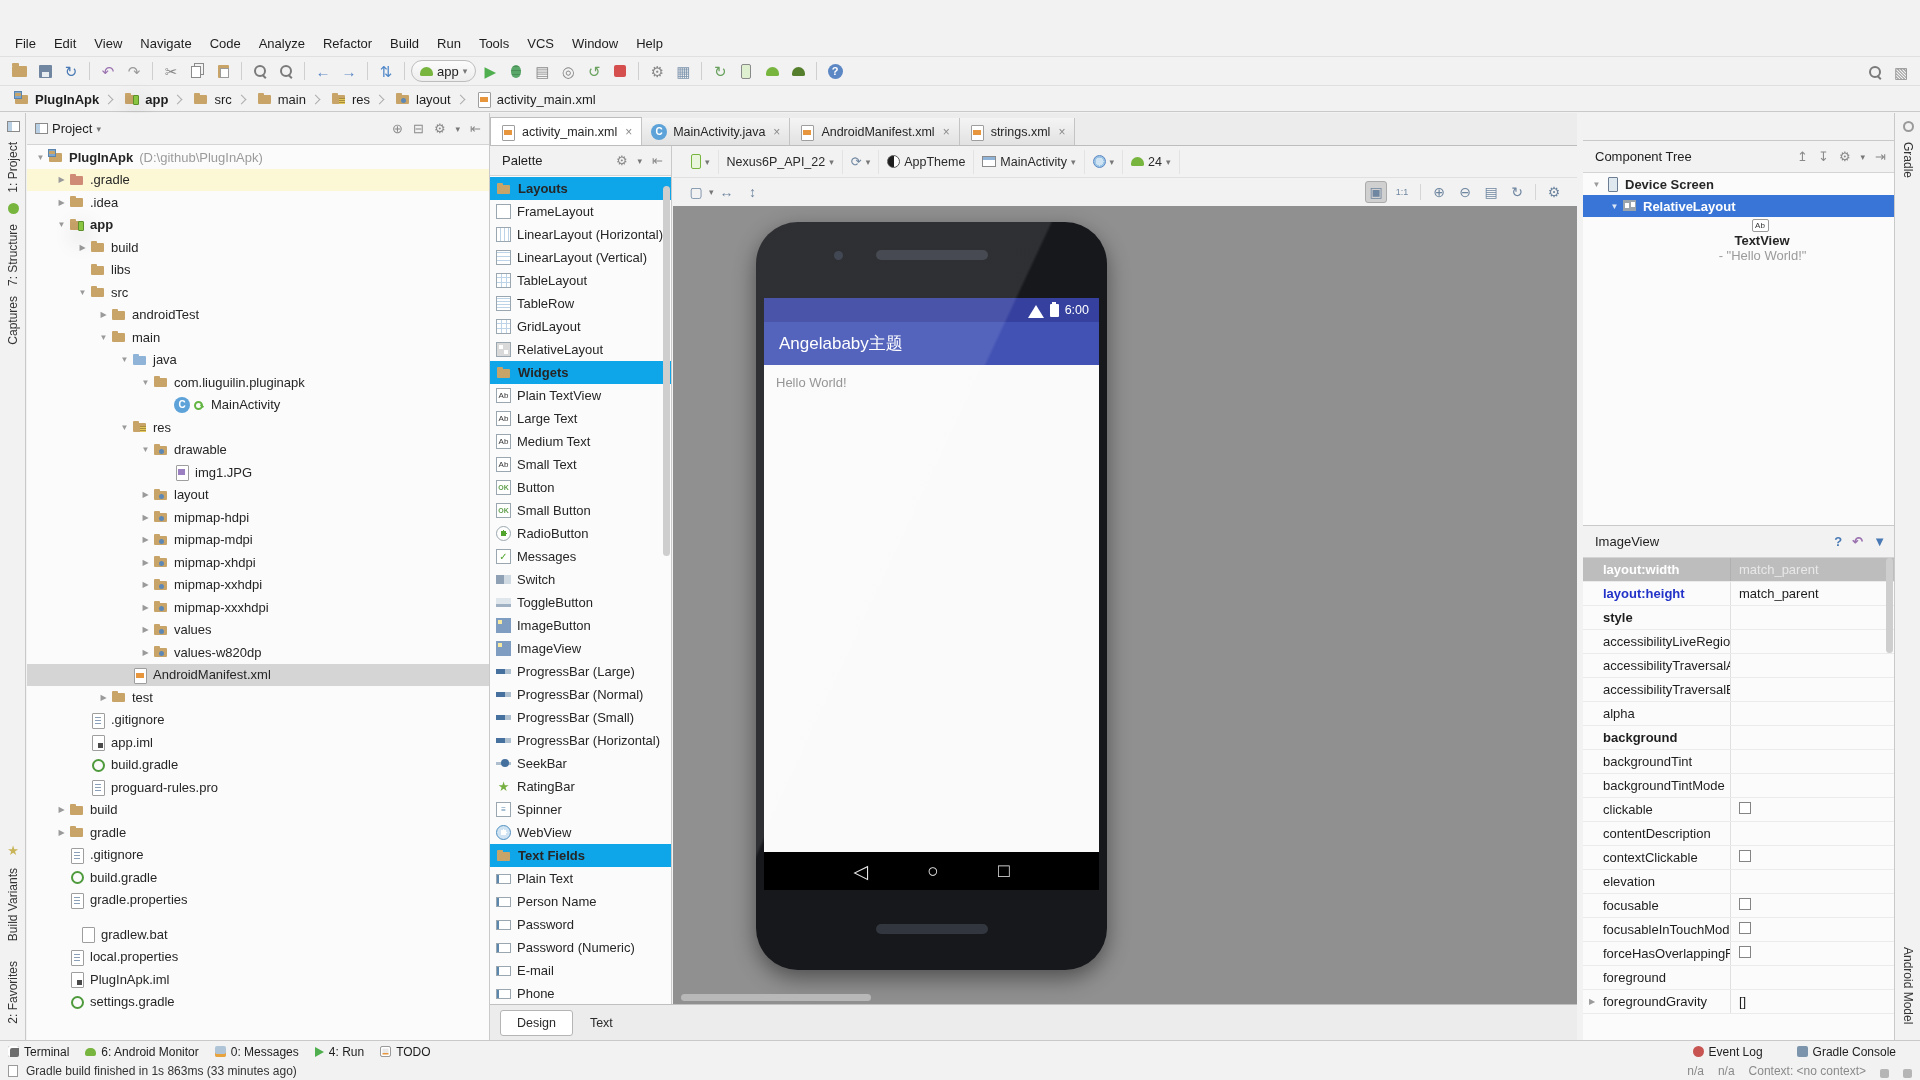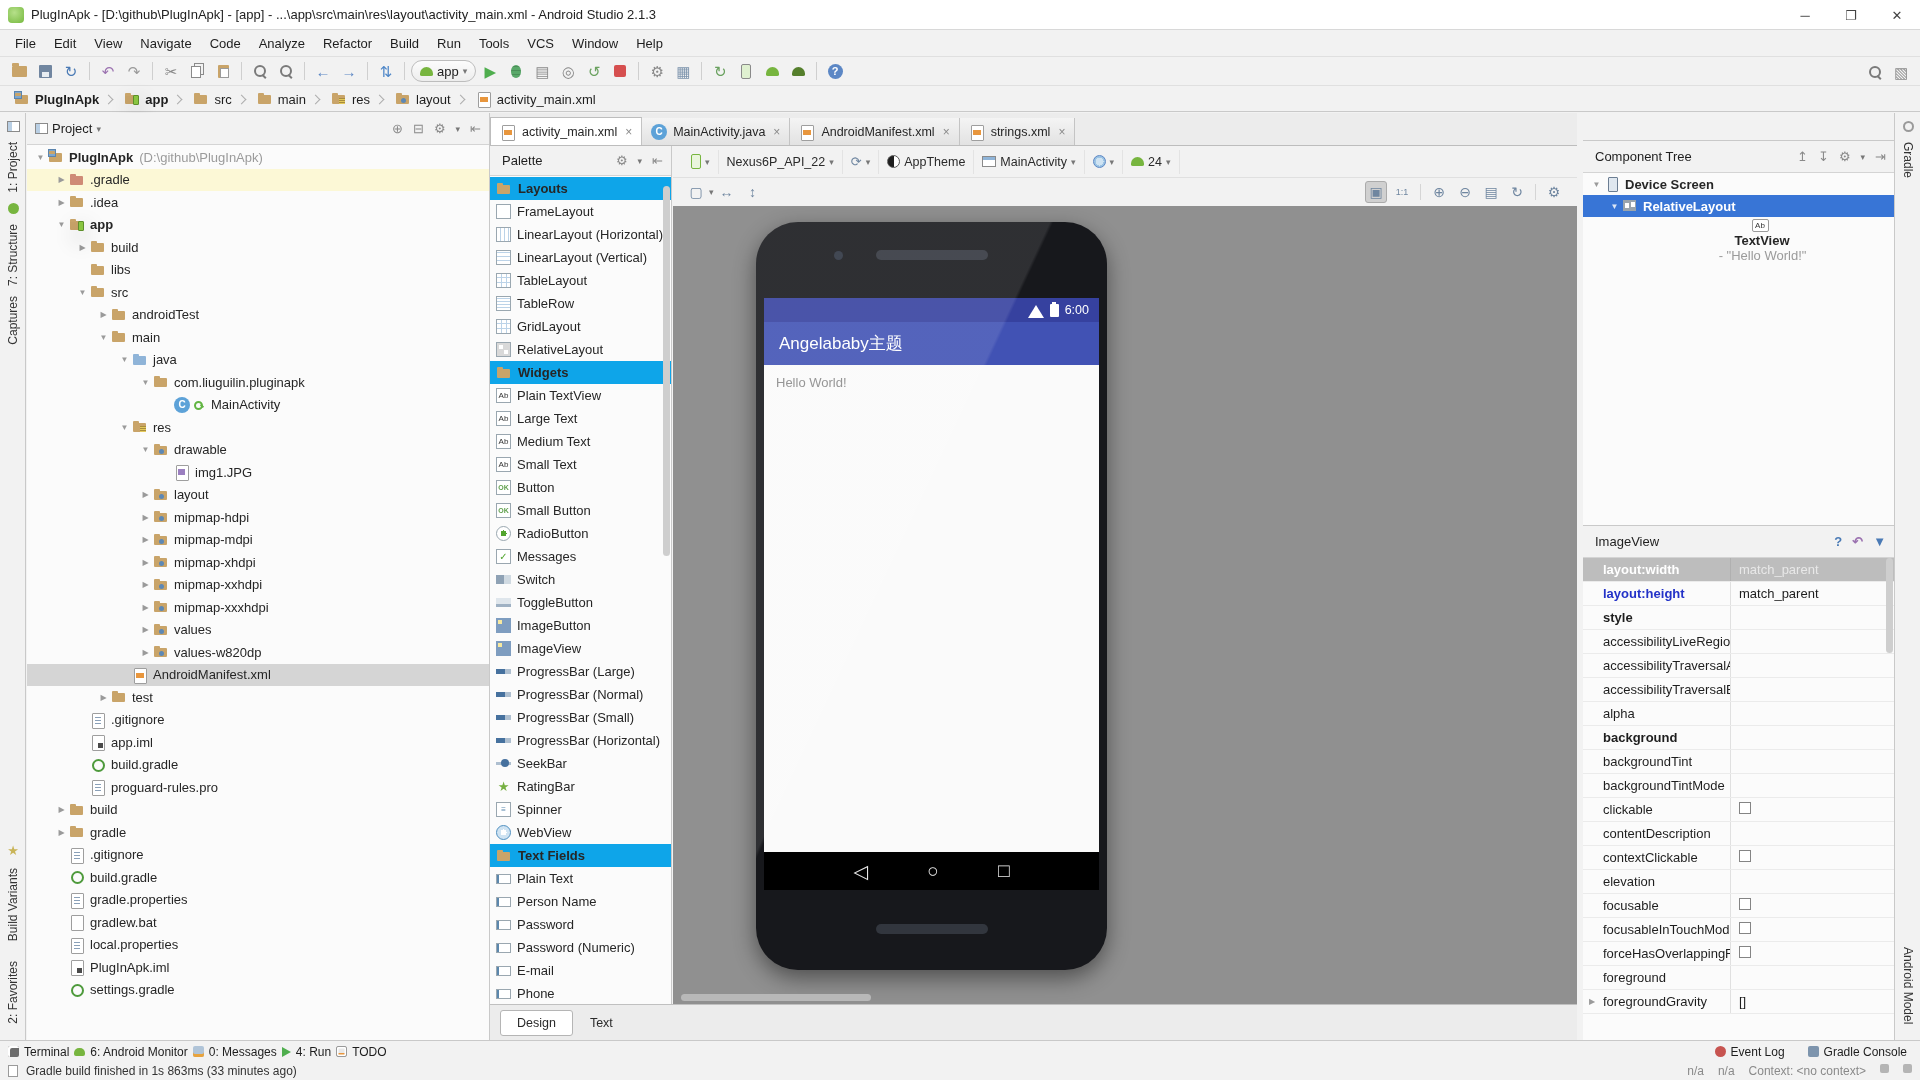--- a/index.html
+++ b/index.html
@@ -205,49 +205,40 @@
   .prop-val{flex:1;padding-left:8px;color:#1e1e1e;white-space:nowrap;overflow:hidden;}
   .prop-row.sel{background:#bdbdbd;}
   .prop-row.sel .prop-name{color:#fff;border-right-color:#b0b0b0;}
   .prop-row.sel .prop-val{color:#e8e8e8;}
   .cb{width:12px;height:12px;border:1px solid #848484;background:#fff;display:inline-block;}
   .prop-arrow{position:absolute;left:6px;font-size:8px;color:#9a9a9a;}
   .props-scroll{position:absolute;right:1px;top:32px;width:7px;height:95px;background:#cecece;border-radius:4px;}
 
   
   .bottombar{position:absolute;left:0;top:1040px;width:1920px;height:22px;background:#f2f2f2;border-top:1px solid #c9c9c9;display:flex;align-items:center;padding:0 8px;font-size:12px;}
-  .bb-item{display:inline-flex;align-items:center;gap:5px;margin-right:5px;color:#1e1e1e;}
+  .bb-item{display:inline-flex;align-items:center;gap:5px;margin-right:16px;color:#1e1e1e;}
   .bb-right{margin-left:auto;display:flex;align-items:flex-end;gap:18px;padding-left:20px;}
   .bbic{width:11px;height:11px;border-radius:2px;flex:none;}
   .bbic.terminal{background:#6d6d6d;box-shadow:inset 2px 2px 0 #fff;}
   .bbic.android{background:#77b53f;border-radius:5px 5px 2px 2px;height:8px;}
   .bbic.messages{background:#b0c4d8;box-shadow:inset 0 -3px 0 #e8a33d;}
   .bbic.run{width:0;height:0;border-radius:0;border-left:9px solid #4fae4e;border-top:5.5px solid transparent;border-bottom:5.5px solid transparent;background:none;}
   .bbic.todo{background:#e8e8e8;border:1px solid #9a9a9a;box-shadow:inset 0 0 0 1.5px #fff,inset 0 -3px 0 #e8963d;}
   .bbic.eventlog{background:#c75450;border-radius:50%;}
   .bbic.gradlec{background:#7d94ad;}
   .statusbar{position:absolute;left:0;top:1062px;width:1920px;height:18px;background:#f2f2f2;display:flex;align-items:center;padding:0 8px;font-size:12px;color:#333;}
   .sb-ic{width:10px;height:12px;border:1px solid #9a9a9a;background:#fff;margin-right:8px;flex:none;}
-  .sb-right{margin-left:auto;display:flex;align-items:flex-start;gap:14px;color:#8a8a8a;}
+  .sb-right{margin-left:auto;display:flex;align-items:flex-end;gap:14px;color:#8a8a8a;}
   .mini{width:9px;height:9px;background:#b5b5b5;border-radius:2px;}
 </style>
 </head>
 <body>
 
 <div id="app">
 
-  <div class="titlebar">
-    <span class="as-icon"></span>
-    <span class="title">PlugInApk - [D:\github\PlugInApk] - [app] - ...\app\src\main\res\layout\activity_main.xml - Android Studio 2.1.3</span>
-    <div class="wctrl" id="wctrl">
-        <div class="wbtn">─</div>
-        <div class="wbtn">❐</div>
-        <div class="wbtn close">✕</div>
-      </div>
-  </div>
 
   <div class="menubar" id="menubar">
       <div class="menu-item">File</div>
       <div class="menu-item">Edit</div>
       <div class="menu-item">View</div>
       <div class="menu-item">Navigate</div>
       <div class="menu-item">Code</div>
       <div class="menu-item">Analyze</div>
       <div class="menu-item">Refactor</div>
       <div class="menu-item">Build</div>
@@ -649,21 +640,21 @@
           <span class="ti grad"></span>
           <span class="tlabel">build.gradle</span>
         </div>
         <div class="trow" style="padding-left: 27px;">
           <span class="arrow"></span>
           <span class="ti pg">
             <i class="ov lines"></i>
           </span>
           <span class="tlabel">gradle.properties</span>
         </div>
-        <div class="trow" style="padding-left: 27px;">
+        <div class="trow" style="padding-left: 38px; margin-top: 12px;">
           <span class="arrow"></span>
           <span class="ti pg"></span>
           <span class="tlabel">gradlew.bat</span>
         </div>
         <div class="trow" style="padding-left: 27px;">
           <span class="arrow"></span>
           <span class="ti pg">
             <i class="ov lines"></i>
           </span>
           <span class="tlabel">local.properties</span>

